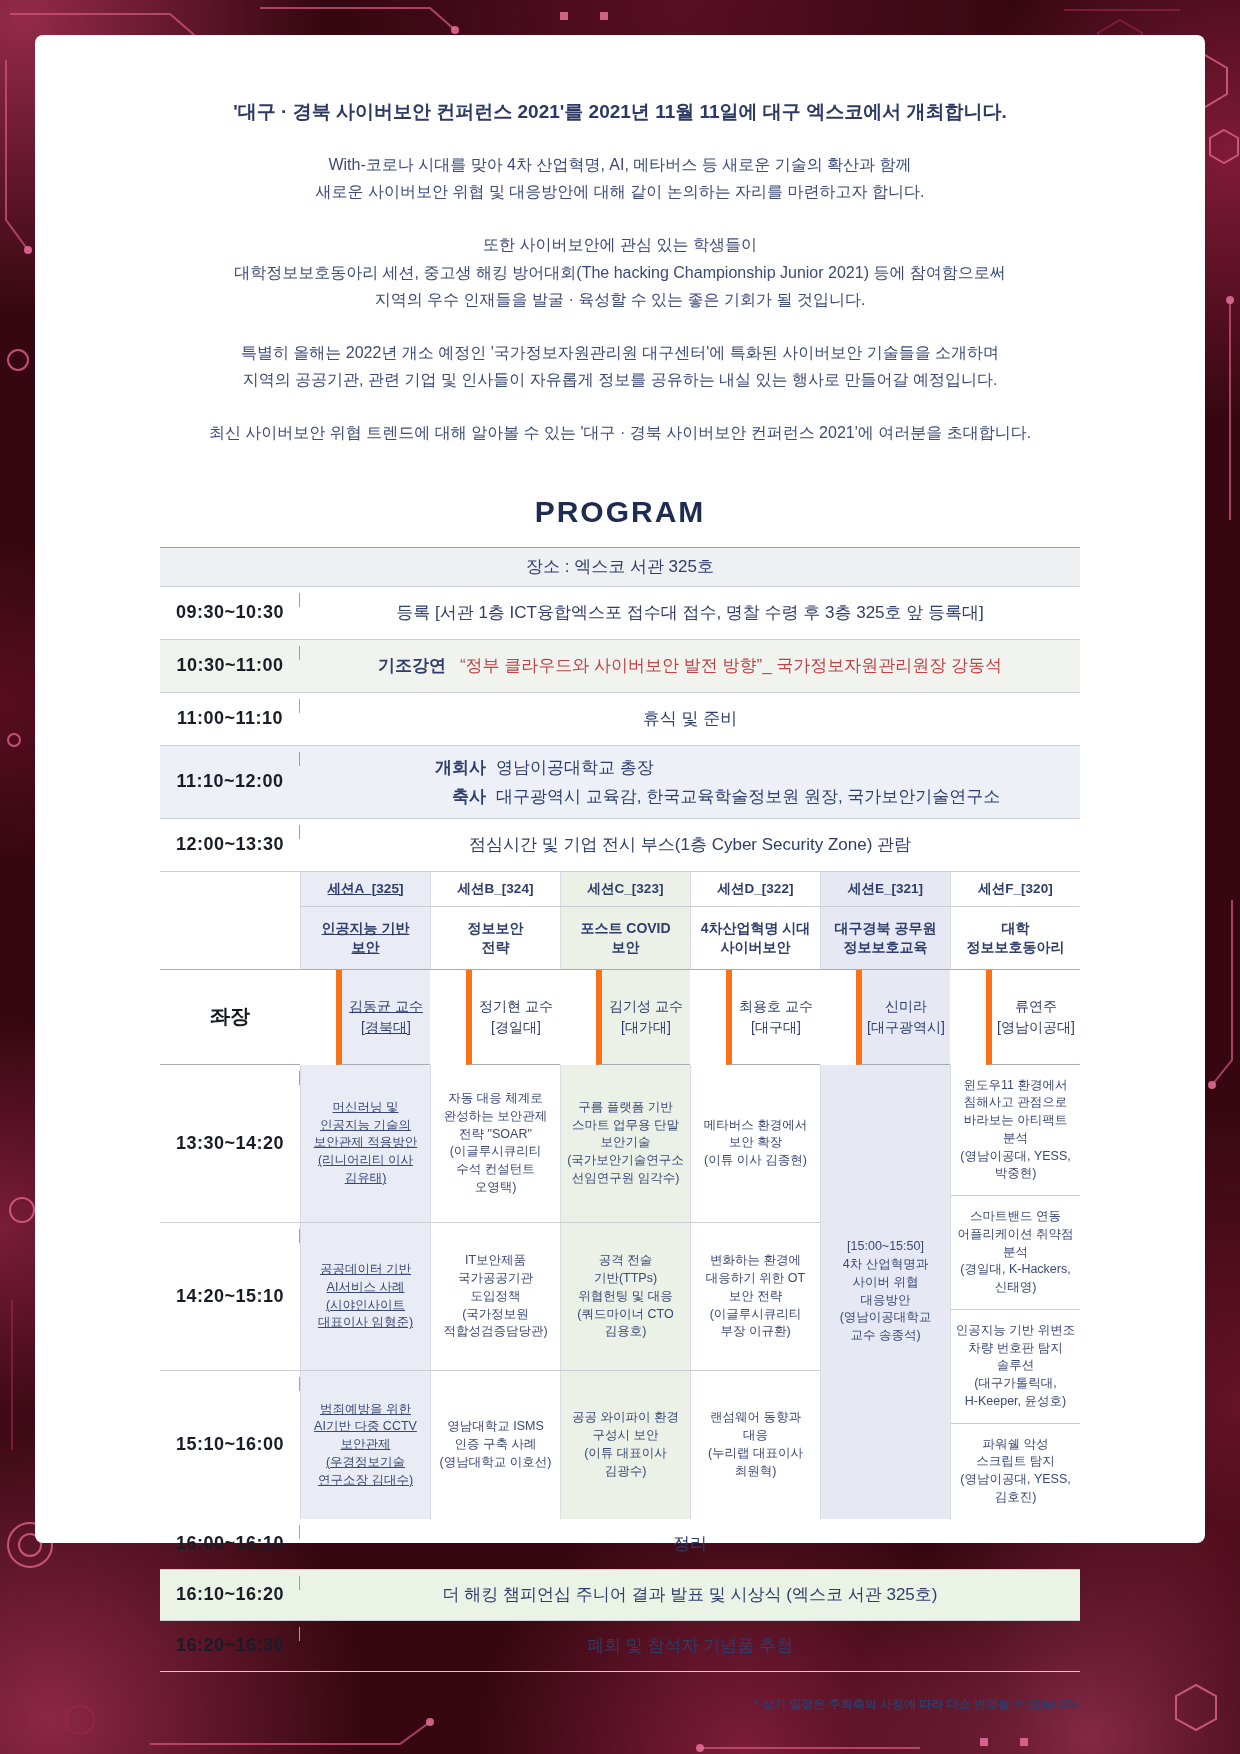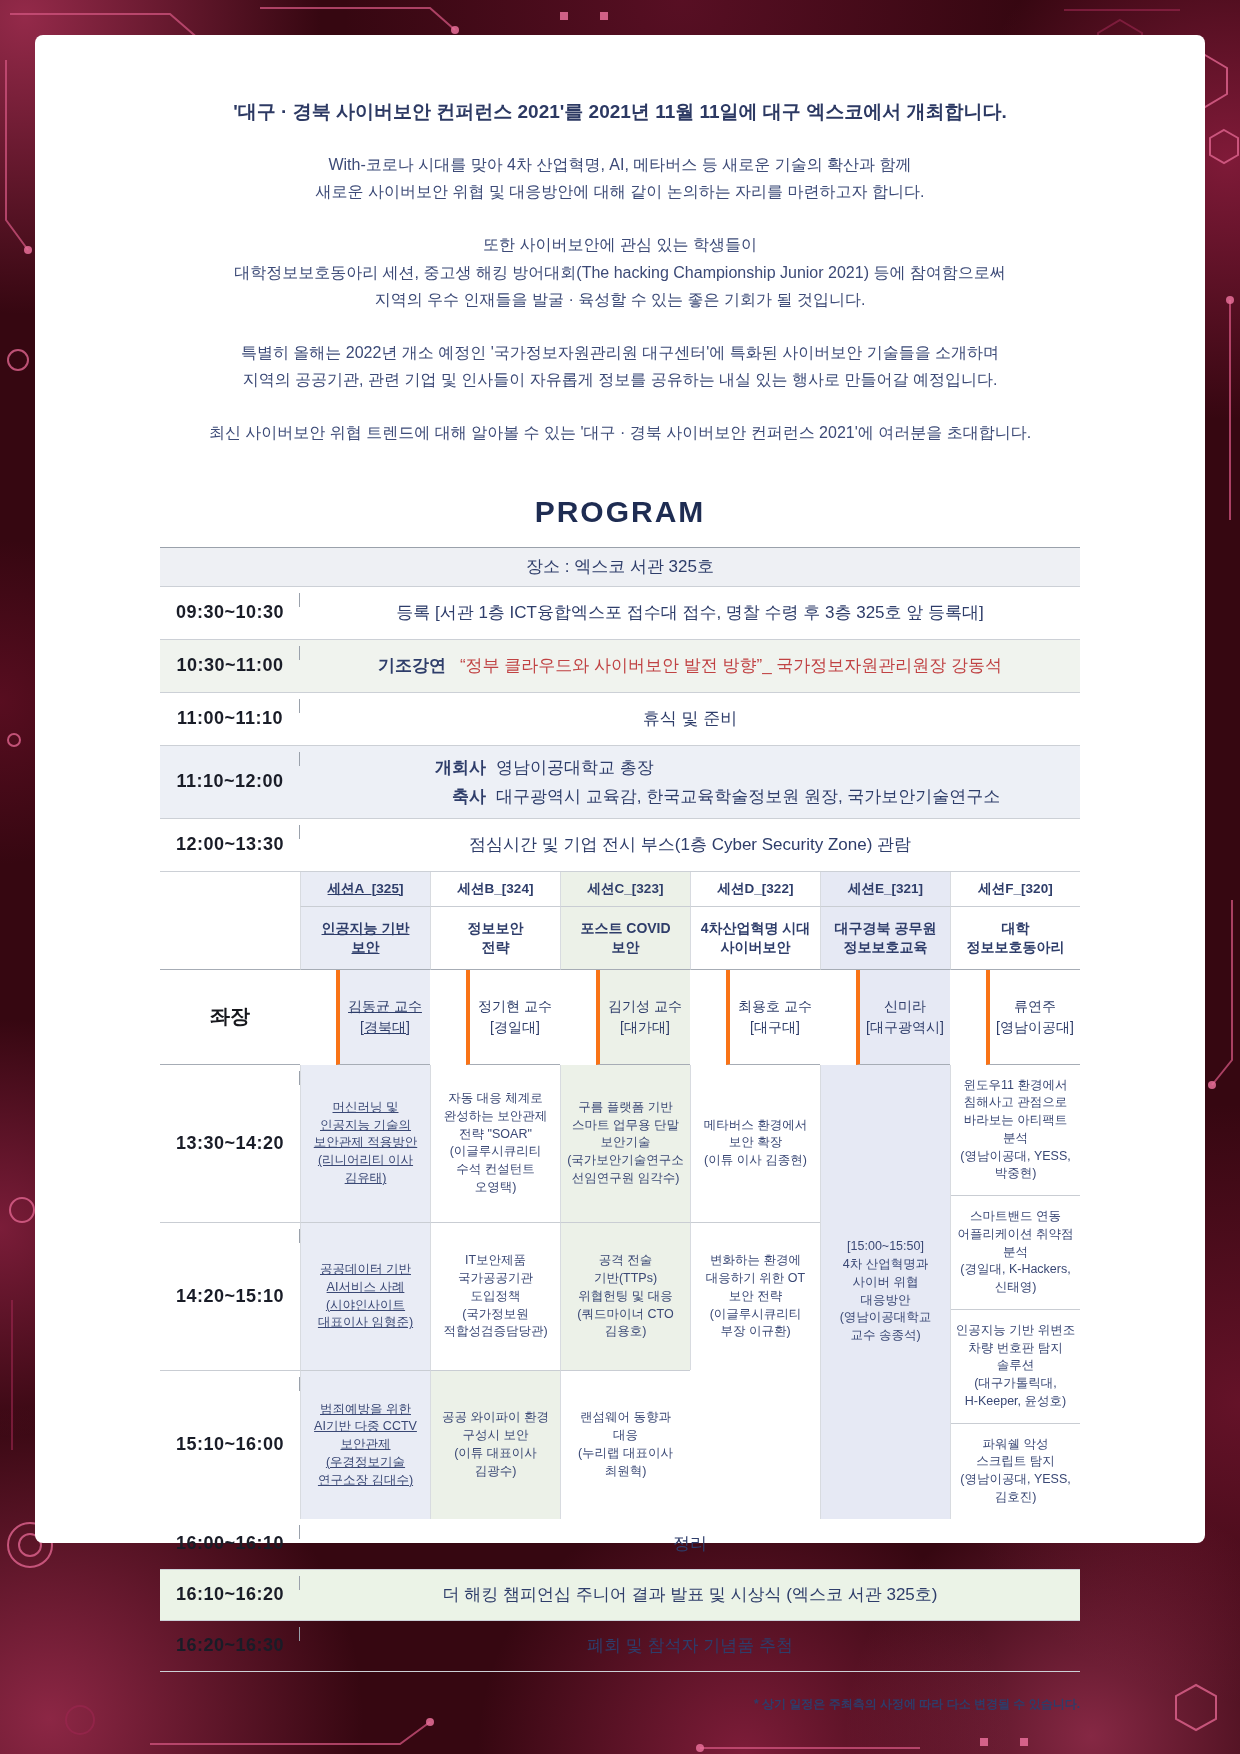--- a/index.html
+++ b/index.html
@@ -53,21 +53,21 @@
 
   .session-grid{display:grid;grid-template-columns:140px repeat(6,130px);}
   .sg-spacer{}
   .code-cell{min-height:34px;display:flex;align-items:center;justify-content:center;
     font-size:13.5px;font-weight:bold;color:#2e3d6a;border-left:1px solid #d8dbe0;border-bottom:1px solid #c9cdd3;}
   .title-cell{min-height:54px;display:flex;align-items:center;justify-content:center;text-align:center;
     font-size:14px;font-weight:bold;color:#2e3d6a;border-left:1px solid #d8dbe0;line-height:1.35;padding:4px 2px;}
   .strong-line{border-bottom:1px solid #a6acb5;}
   .chair-label-cell{display:flex;align-items:center;justify-content:center;font-size:20px;font-weight:bold;color:#17181d;}
   .chair-cell{min-height:62px;display:flex;align-items:center;justify-content:center;text-align:center;
-    font-size:14px;color:#2e3d6a;border-left:4px solid #f97316;line-height:1.5;padding:16px 2px;margin-left:36px;}
+    font-size:14px;color:#2e3d6a;border-left:6px solid #f97316;line-height:1.5;padding:16px 2px;margin-left:36px;}
   .talk-cell{display:flex;align-items:center;justify-content:center;text-align:center;
     font-size:12.5px;color:#3a4875;line-height:1.42;border-left:1px solid #d8dbe0;padding:12px 4px;}
   .slot-top{border-top:1px solid #c9cdd3;}
   .slot-time{min-height:120px;}
   .bg-a{background:#e9ecf5;text-decoration:underline;}
   .bg-c{background:#ecf1e8;}
   .bg-e{background:#e6e9f4;}
   .e-span{grid-column:6;grid-row:4 / 7;}
   .f-span{grid-column:7;grid-row:4 / 7;display:flex;flex-direction:column;justify-content:flex-start;
     border-left:1px solid #d8dbe0;}
@@ -288,20 +288,23 @@
 보안 전략
 (이글루시큐리티
 부장 이규환)</div>
 
       <div class="time-cell slot-time slot-top">15:10~16:00</div>
       <div class="talk-cell pre bg-a slot-top">범죄예방을 위한
 AI기반 다중 CCTV
 보안관제
 (우경정보기술
 연구소장 김대수)</div>
+      <div class="talk-cell pre slot-top">영남대학교 ISMS
+인증 구축 사례
+(영남대학교 이호선)</div>
       <div class="talk-cell pre bg-c slot-top">공공 와이파이 환경
 구성시 보안
 (이튜 대표이사
 김광수)</div>
       <div class="talk-cell pre slot-top">랜섬웨어 동향과
 대응
 (누리랩 대표이사
 최원혁)</div>
     </div>
 

